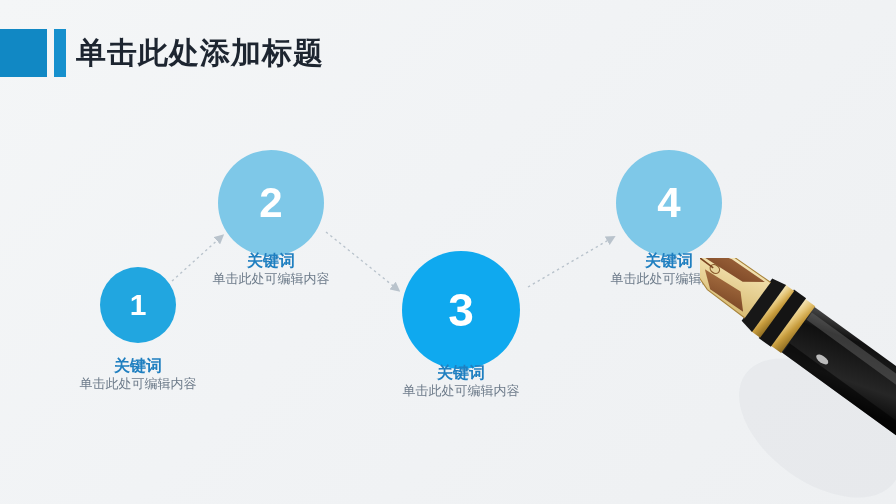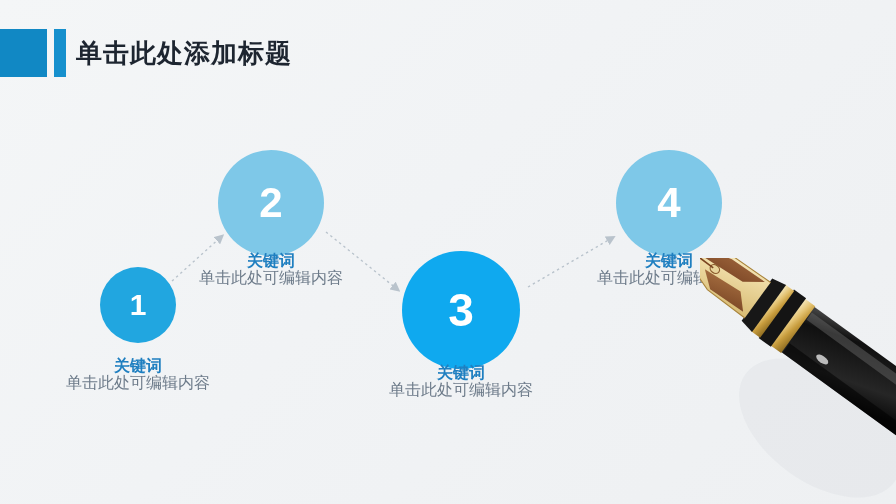--- a/index.html
+++ b/index.html
@@ -37,21 +37,21 @@
     left: 54px;
     top: 29px;
     width: 12px;
     height: 48px;
     background: #1690cd;
   }
   .slide-title {
     position: absolute;
     left: 76px;
     top: 36px;
-    font-size: 26px;
+    font-size: 30px;
     font-weight: bold;
     color: #1d2530;
     letter-spacing: 1px;
     line-height: 34px;
     white-space: nowrap;
   }
 
   .circle {
     position: absolute;
     border-radius: 50%;
@@ -121,25 +121,24 @@
   }
 
   .kw {
     font-size: 16px;
     font-weight: bold;
     color: #1f7fc0;
     line-height: 18px;
     white-space: nowrap;
   }
   .desc {
-    font-size: 16px;
+    font-size: 13px;
     color: #6c7a89;
     line-height: 18px;
     white-space: nowrap;
-    font-family: Liberation Mono, monospace;
   }
 
   
   #connectors {
     position: absolute;
     left: 0; top: 0;
     width: 896px; height: 504px;
     pointer-events: none;
   }
 

